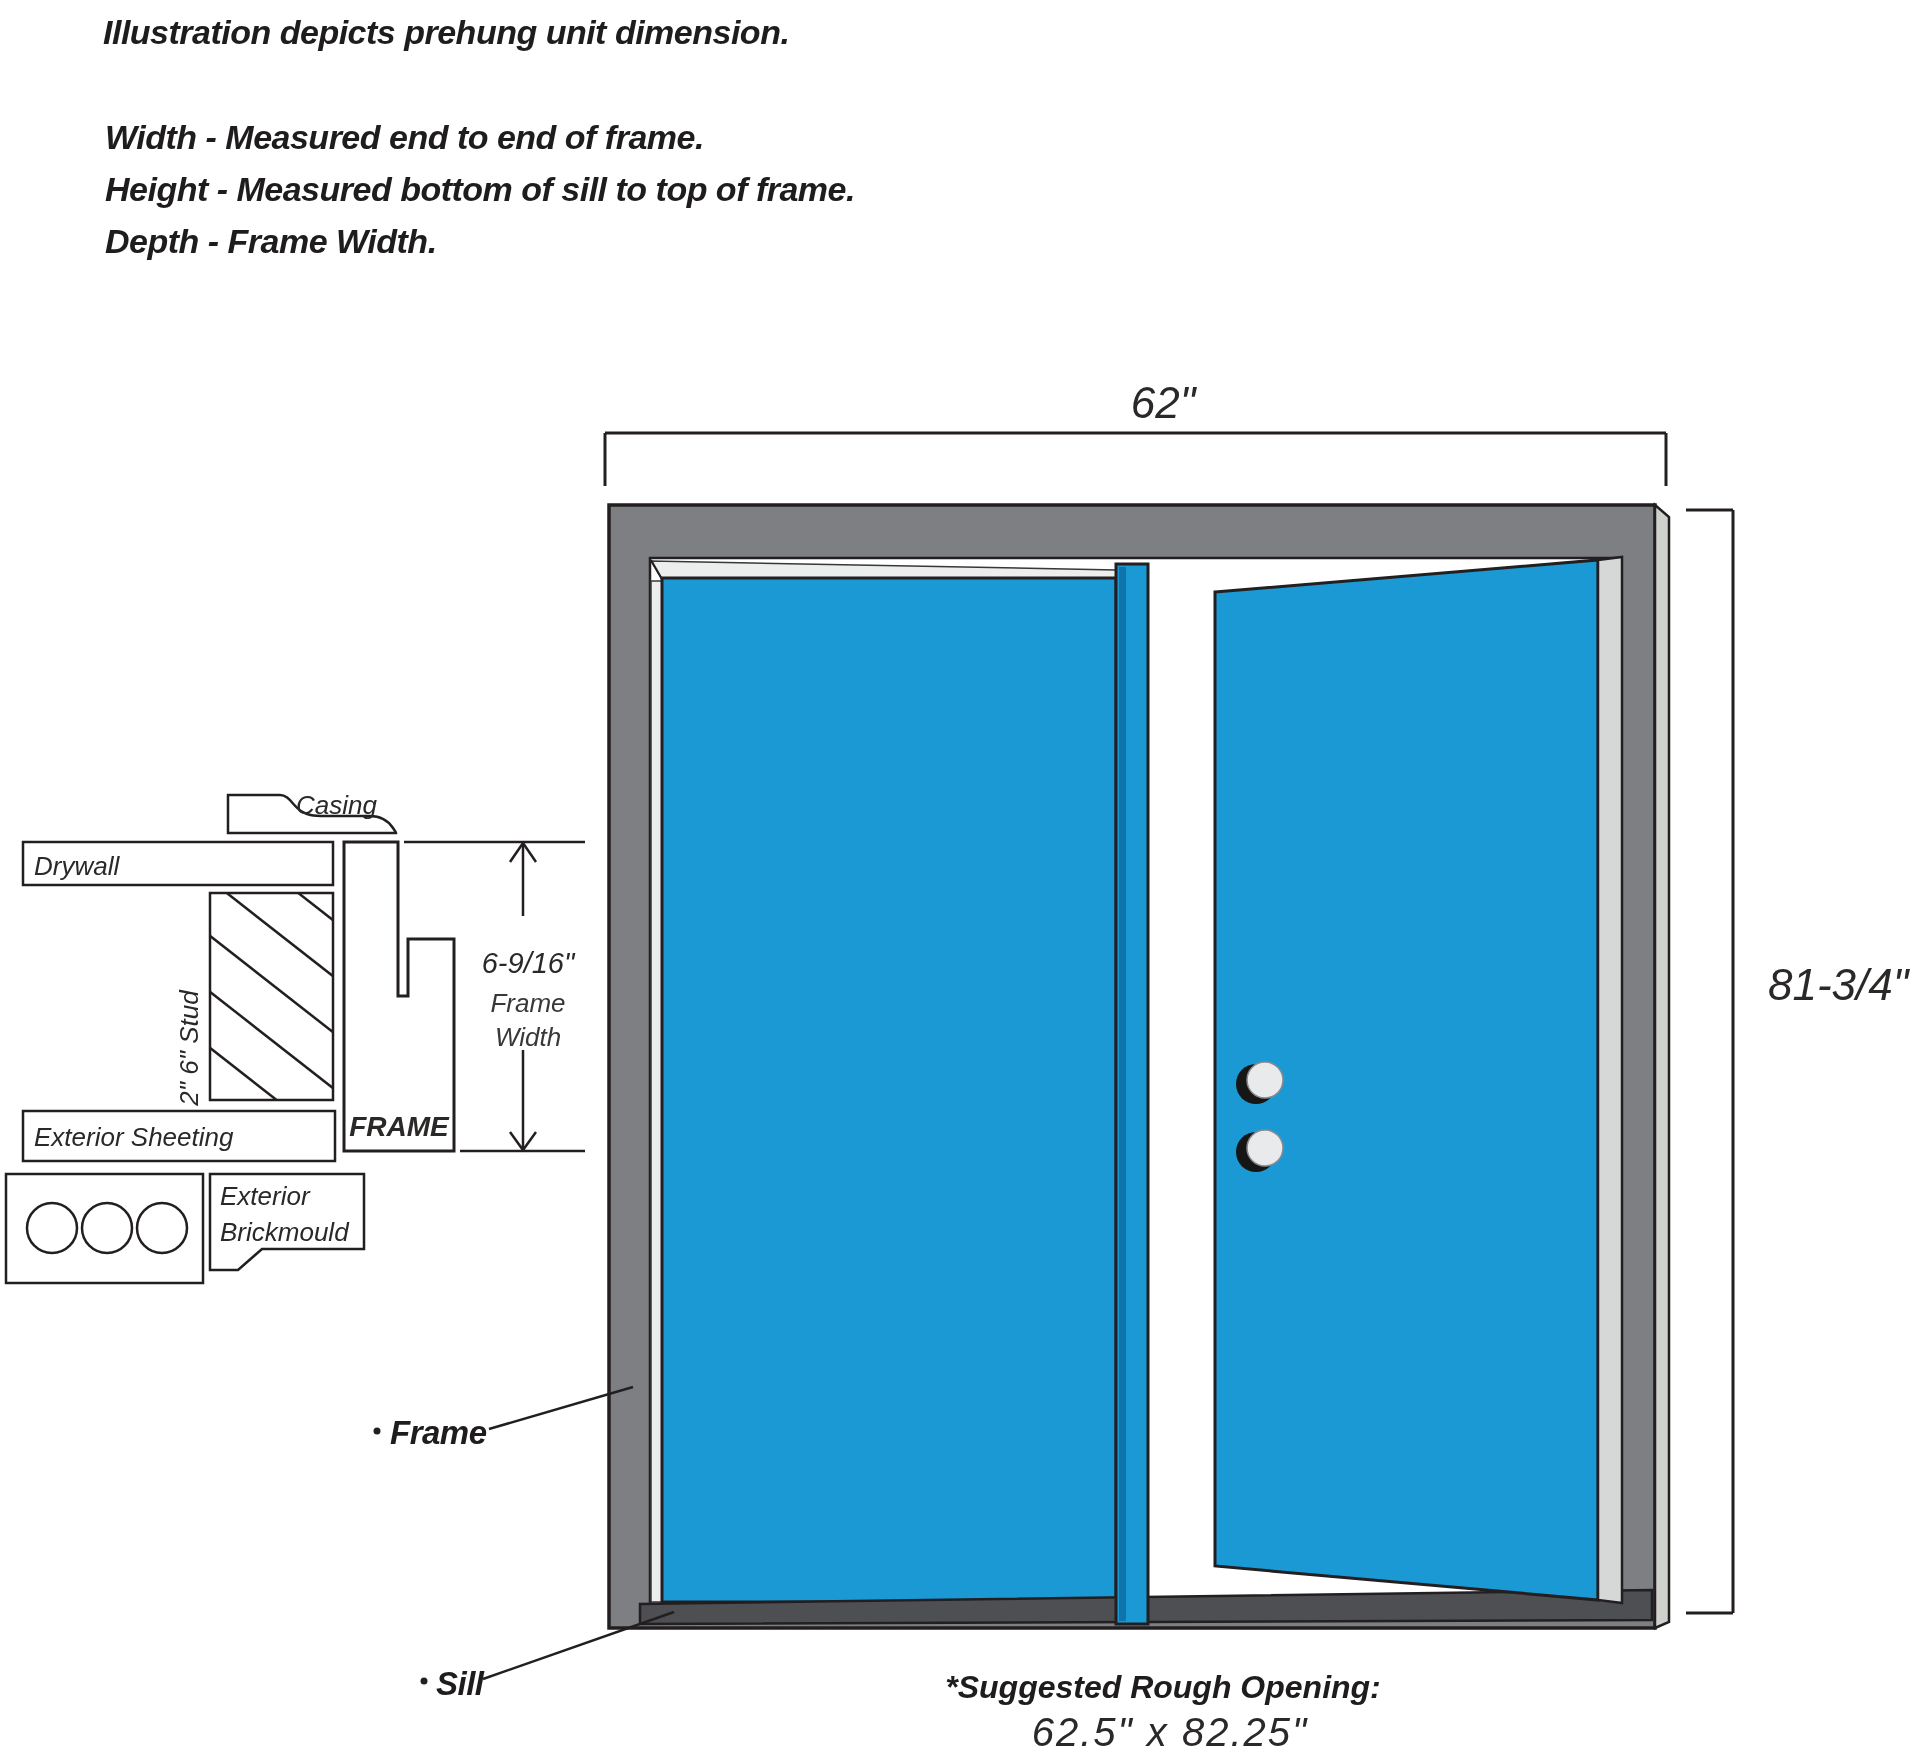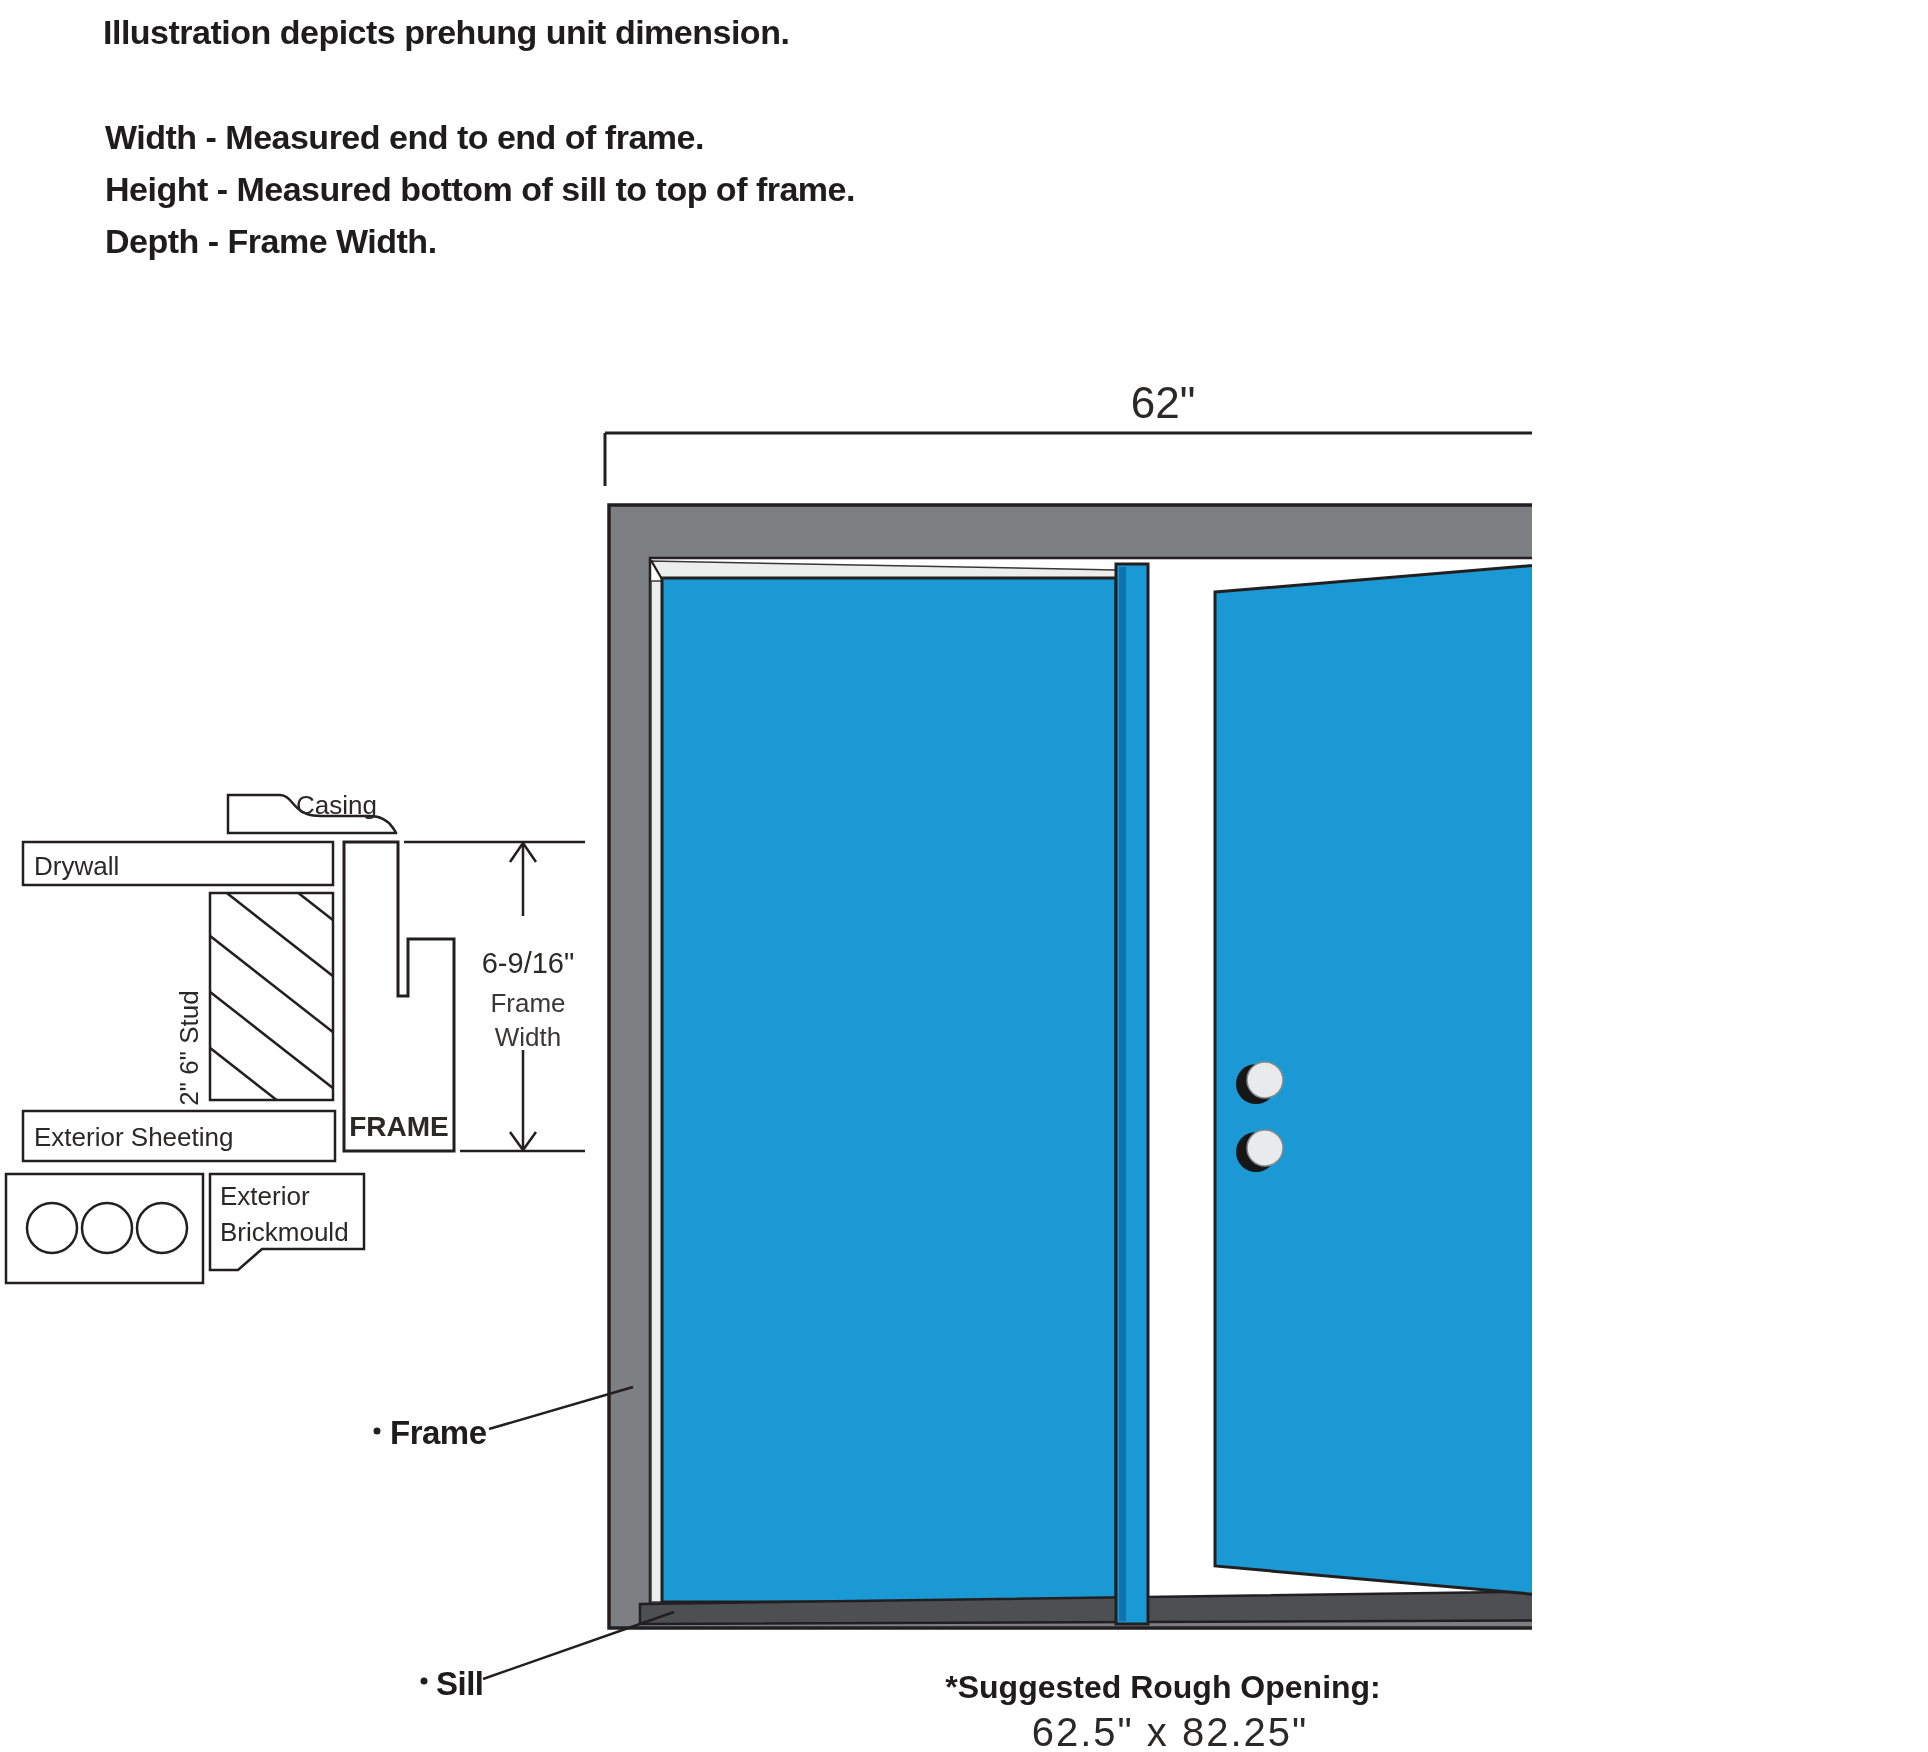--- a/index.html
+++ b/index.html
@@ -2,24 +2,25 @@
 <html><head>
 <meta charset="utf-8">
 <style>
   html, body {
     margin: 0;
     padding: 0;
     background: #ffffff;
   }
   .page {
     position: relative;
-    width: 1532px;
+    width: 1928px;
     height: 1752px;
     background: #ffffff;
     overflow: hidden;
+    font-style: italic;
   }
   svg { display: block; }
 
   text {
     fill: #231f20;
     font-family: "Liberation Sans", sans-serif;
   }
   .heading-text {
     font-family: "Liberation Sans", sans-serif;
     font-weight: bold;

